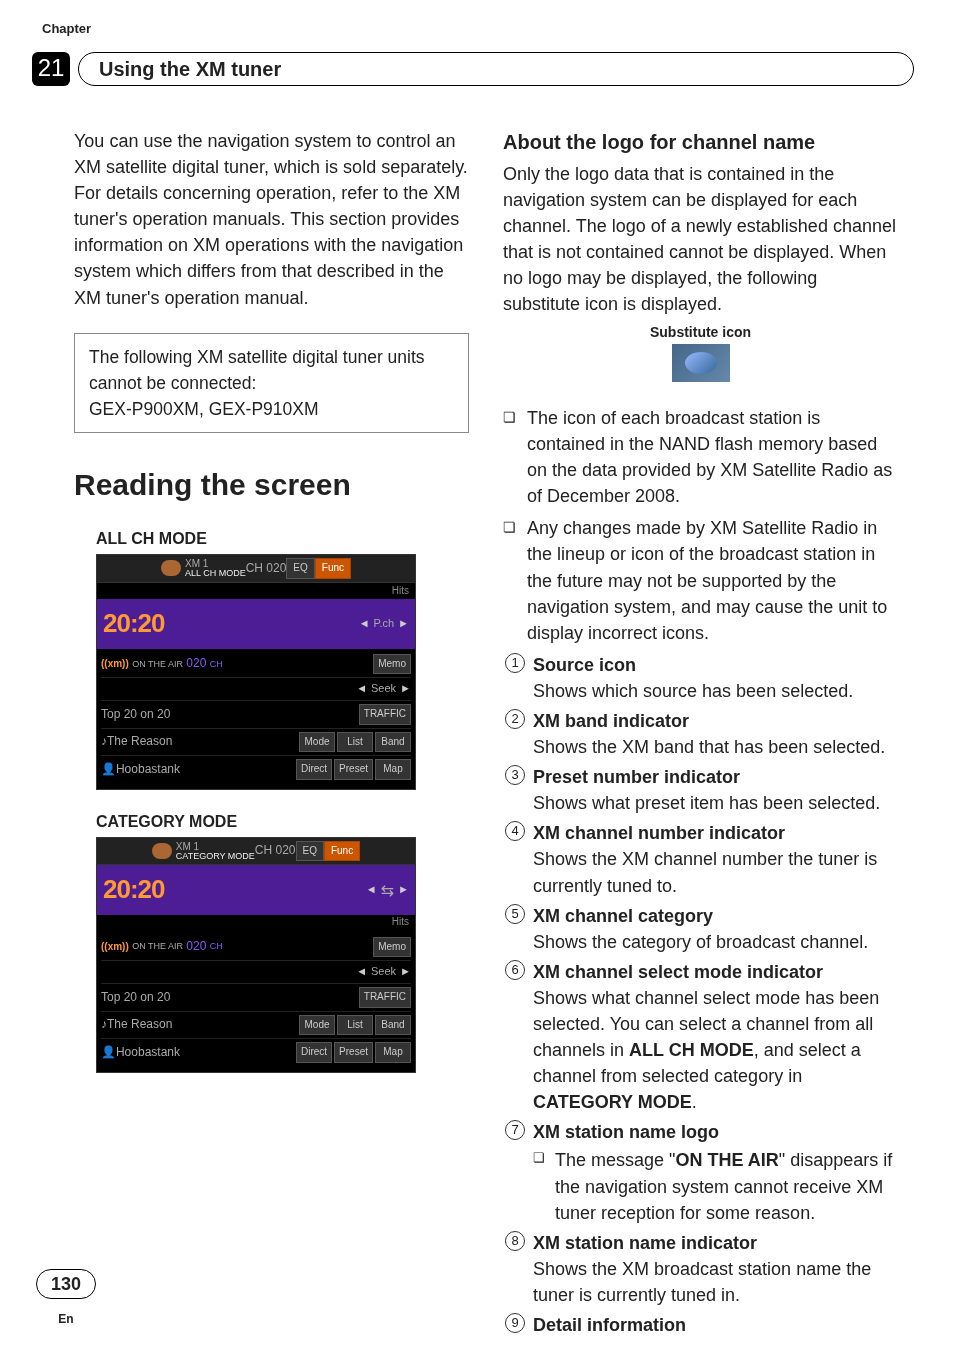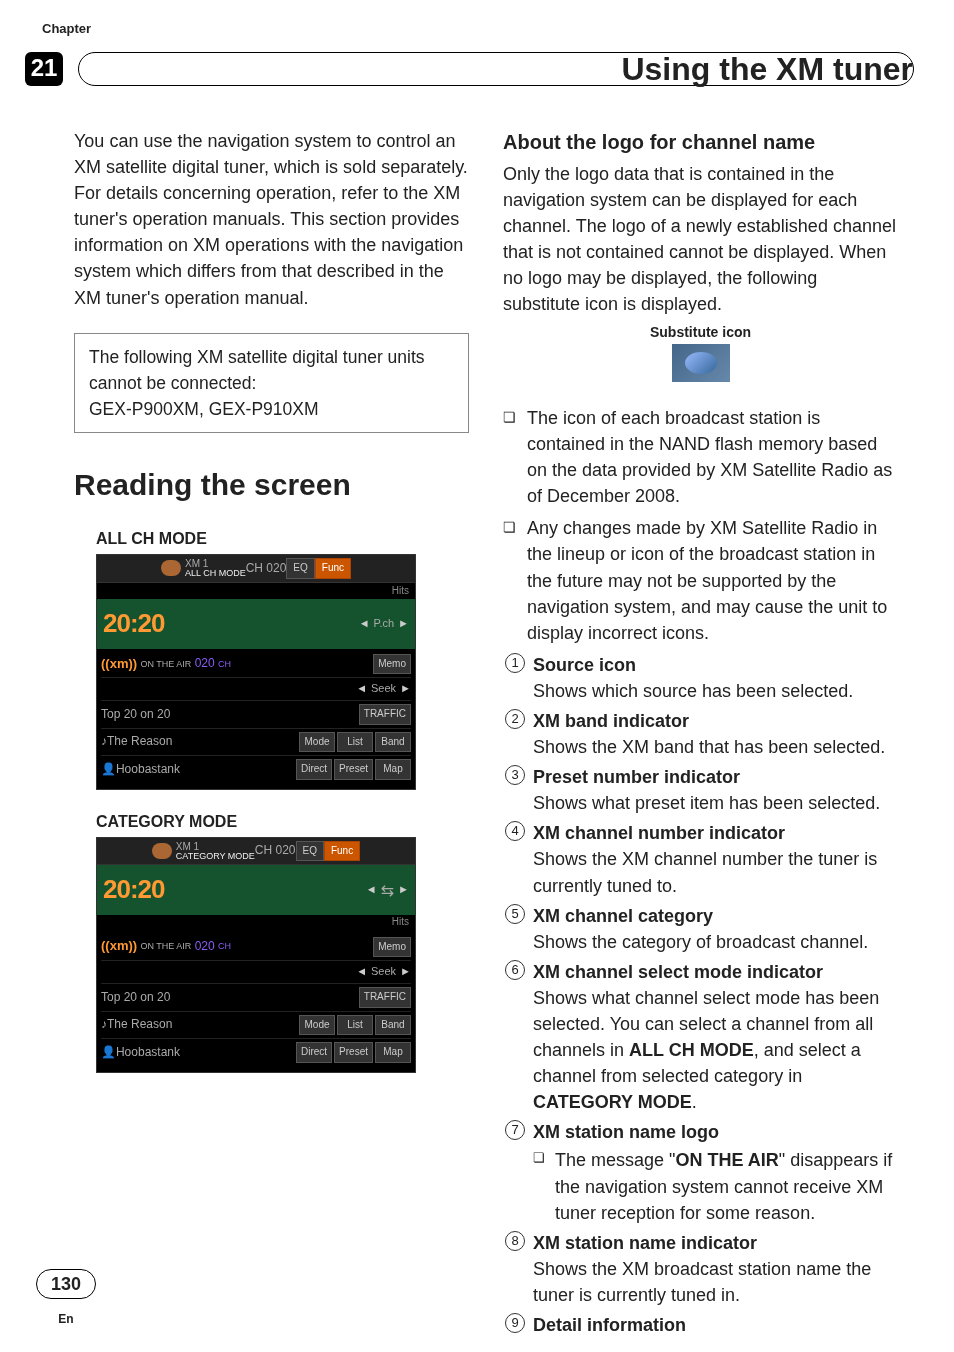--- a/index.html
+++ b/index.html
@@ -16,44 +16,43 @@
   .chapter {
     position: absolute;
     top: 20px;
     left: 42px;
     font-weight: bold;
     font-size: 13px;
   }
   .chapter-badge {
     position: absolute;
     top: 52px;
-    left: 25px;
+    left: 32px;
     width: 38px;
     height: 34px;
     background: #000;
     color: #fff;
-    font-weight: bold;
+    font-weight: normal;
     font-size: 24px;
     text-align: center;
     line-height: 32px;
     border-radius: 6px;
   }
   .title-bar {
     position: absolute;
     top: 52px;
     left: 78px;
     right: 40px;
     height: 34px;
     border: 1px solid #000;
     border-radius: 20px;
     padding-left: 20px;
     font-weight: bold;
-    font-size: 32px;
+    font-size: 20px;
     line-height: 32px;
-    text-align: right;
   }
   .page-body {
     position: absolute;
     top: 128px;
     left: 74px;
     right: 56px;
     display: flex;
     gap: 34px;
   }
   .col { flex: 1; }
@@ -113,21 +112,21 @@
   .top-line1 { font-size: 10px; color:#aaa; }
   .top-line2 { font-size: 9px; color:#eee; }
   .chlabel { color:#aaa; font-size:12px; }
   .top-right { display:flex; gap:0; }
   .pill {
     background:#333; border:1px solid #555; padding:2px 6px;
     font-size:10px; color:#ccc;
   }
   .pill.or { background:#cc5500; color:#fff; border-color:#aa4400; }
   .midbar {
-    background: #14532d;
+    background: #4c1d95;
     padding: 6px 6px;
     justify-content: space-between;
   }
   .freq-lcd {
     font-family: "Arial Black", Arial;
     font-size: 26px;
     font-weight: bold;
     color: #ff9933;
     letter-spacing: -1px;
   }
@@ -136,21 +135,21 @@
   .panelrows { padding: 2px 4px 6px 4px; }
   .prow { display:flex; justify-content:space-between; align-items:center; padding:3px 0; border-bottom:1px solid #222; }
   .prow:last-child { border-bottom:none; }
   .pr-left { display:flex; align-items:center; color:#aaa; font-size:12px;}
   .pr-btn {
     background:#333; border:1px solid #555; color:#ccc;
     font-size:10px; padding:2px 4px; min-width:36px; text-align:center;
   }
   .pr-btns { display:flex; gap:2px; }
   .brand { color:#aaa; font-size:12px; }
-  .brand .orange { color:#ff9933; font-size:13px; font-weight:bold; }
+  .brand .orange { color:#ff9933; font-size:10px; font-weight:bold; }
   .brand .orange2 { color:#8b5cf6; }
   h3.sub {
     font-size: 20px;
     font-weight: bold;
     margin-bottom: 4px;
   }
   .small-caption {
     text-align:center; font-size:14px; font-weight:bold; margin-top:4px;
   }
   .sub-icon-wrap {

